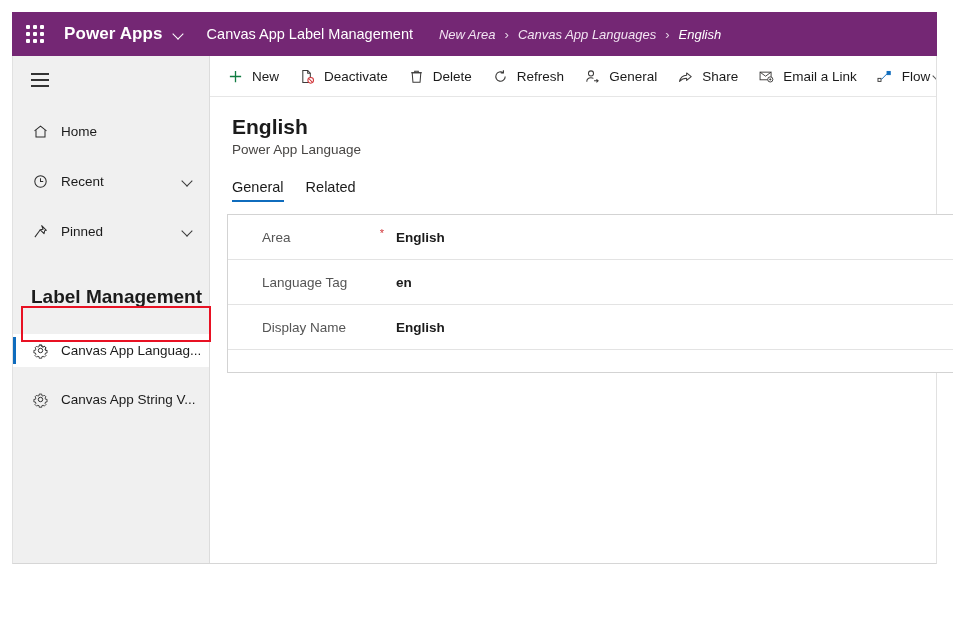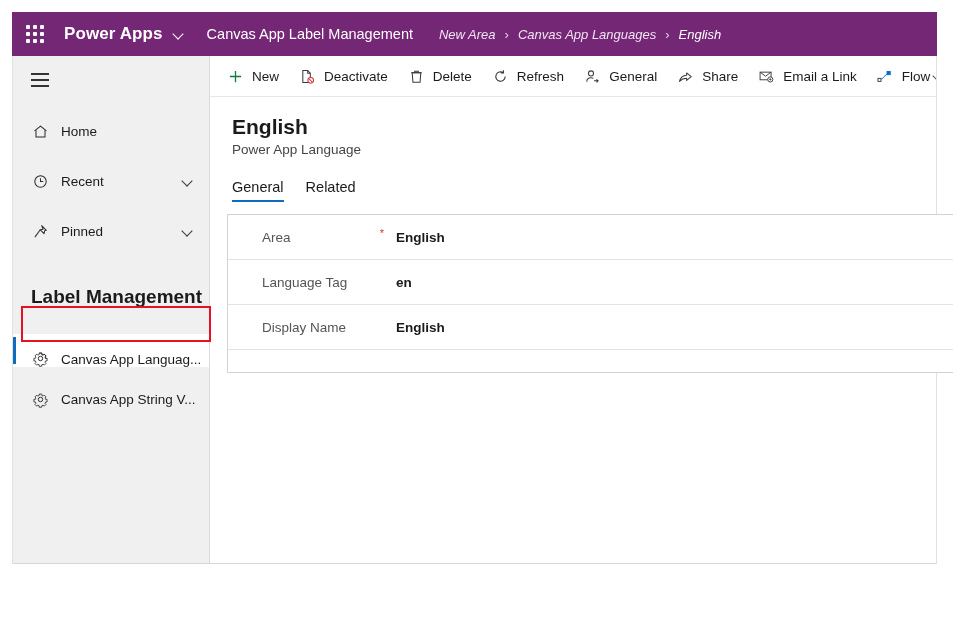--- a/index.html
+++ b/index.html
@@ -222,21 +222,20 @@
     padding-left: 18px;
     box-sizing: border-box;
     cursor: pointer;
     font-size: 13.5px;
     color: #1b1b1b;
     position: relative;
   }
   .group-item.selected {
     background: #ffffff;
     font-weight: normal;
-    align-items: flex-end;
   }
   .group-item.selected::before {
     content: "";
     position: absolute;
     left: 0;
     top: 3px;
     bottom: 3px;
     width: 3px;
     background: #0f6cbd;
   }

